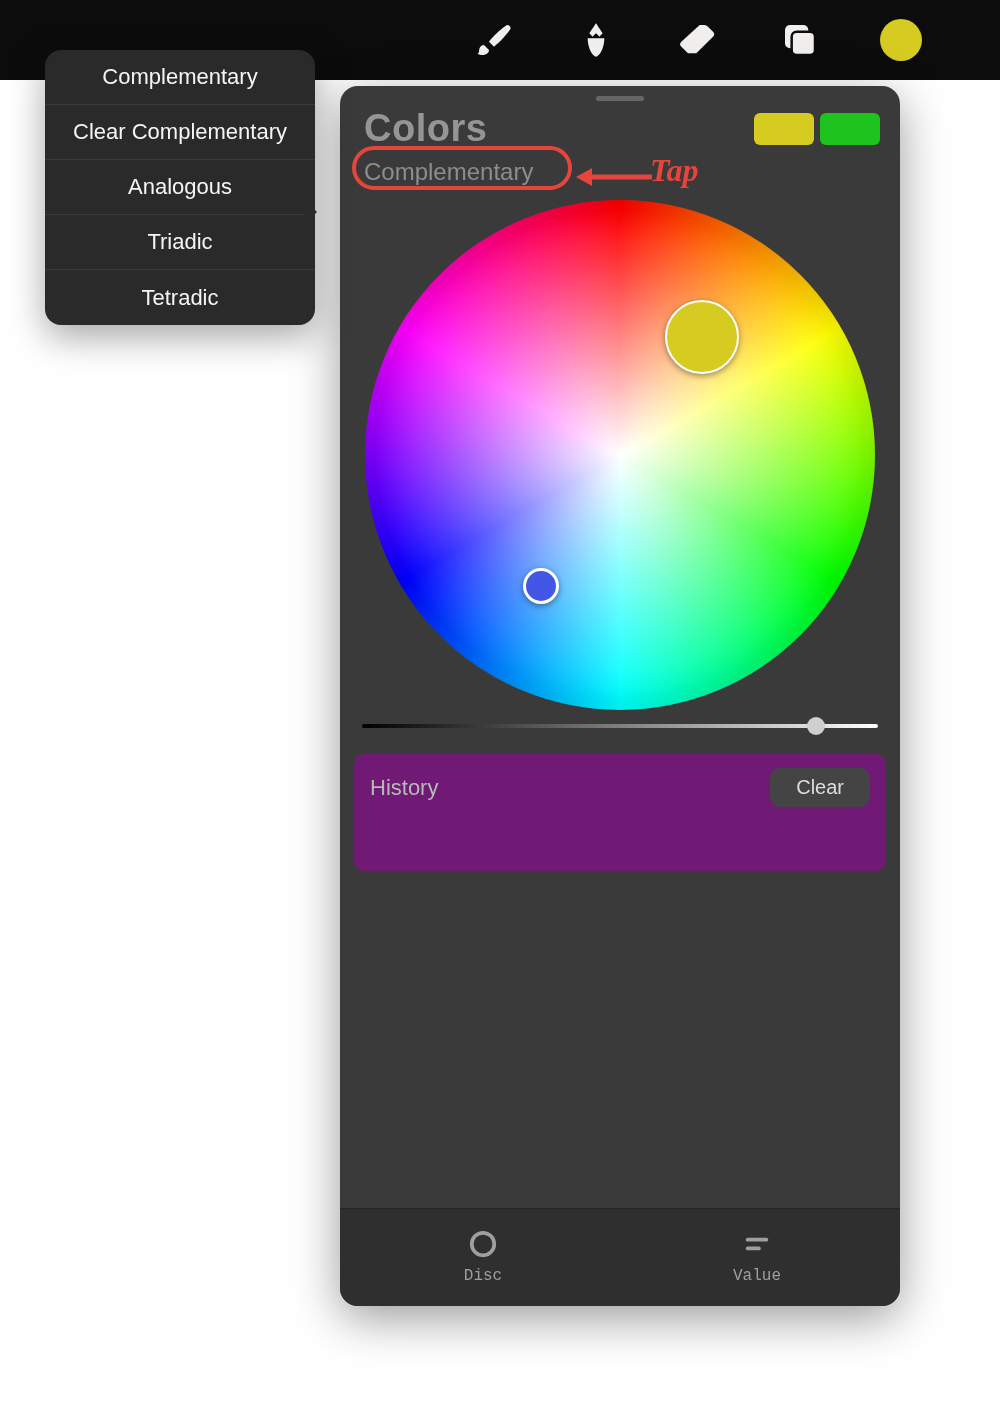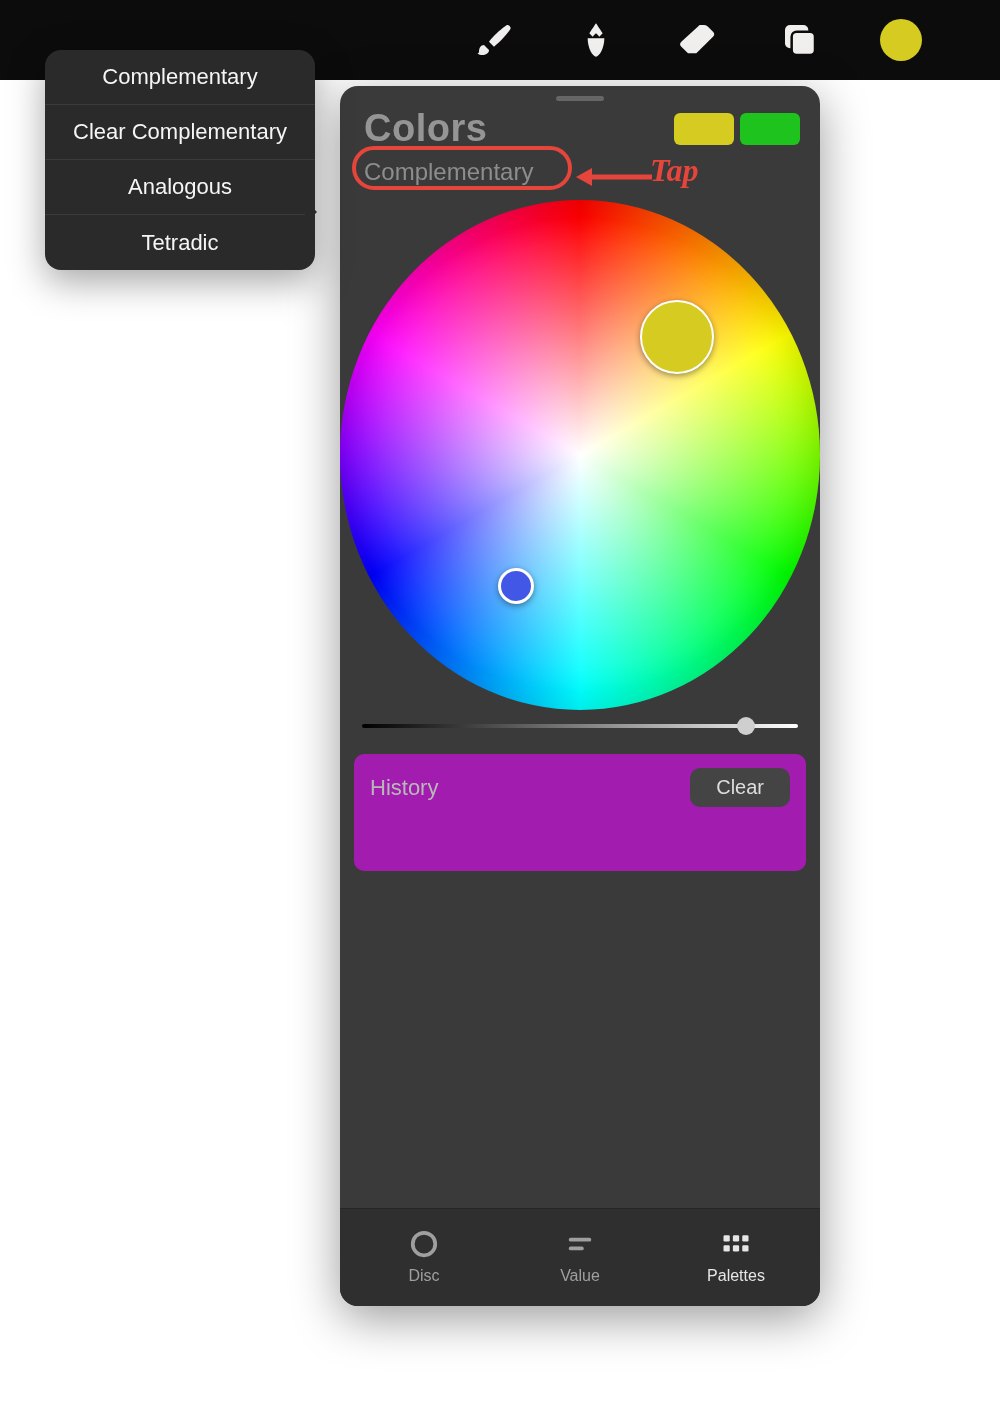--- a/index.html
+++ b/index.html
@@ -70,21 +70,21 @@
     border-bottom:1px solid #3b3b3b;
     cursor:pointer;
   }
   .dropdown-item:last-child{ border-bottom:none; }
 
   
   .colors-panel {
     position: absolute;
     top: 86px;
     left: 340px;
-    width: 480px;
+    width: 560px;
     height: 1220px;
     background: #3a3a3a;
     border-radius: 18px;
     box-shadow: 0 12px 48px rgba(0,0,0,0.4);
     display:flex; flex-direction:column;
     overflow:hidden;
     z-index:20;
   }
   .drag-handle{
     width:48px; height:5px; background:#666; border-radius:3px;
@@ -160,21 +160,21 @@
     background: linear-gradient(to right, #000 0%, #fff 100%);
   }
   .slider-thumb{
     position:absolute; top:50%; transform:translate(-50%,-50%);
     width:18px; height:18px; border-radius:50%; background:#cfcfcf;
     left:88%;
   }
 
   
   .section{
-    margin: 6px 14px; background:#a21caf; border-radius:10px;
+    margin: 6px 14px; background:#701a75; border-radius:10px;
     padding: 14px 16px 0;
   }
   .section-head{
     display:flex; align-items:center; margin-bottom:12px;
   }
   .section-title{ color:#b8b8b8; font-size:22px; flex:1; }
   .clear-btn{
     background:#444; color:#ddd; font-size:20px;
     padding:8px 26px; border-radius:10px; border:none; cursor:pointer;text-align:right;
   }
@@ -190,21 +190,21 @@
   .tabbar{
     margin-top:auto;
     height:98px;
     background:#2f2f2f;
     display:flex; justify-content:space-around; align-items:center;
     padding: 6px 6px 10px;
     border-top:1px solid #262626;
   }
   .tab{
     display:flex; flex-direction:column; align-items:center; gap:6px;
-    color:#9f9f9f; font-size:16px; cursor:pointer; width:100px;
+    color:#9f9f9f; font-size:16px; cursor:pointer; width:100px;font-family:Liberation Mono, monospace;
   }
   .tab.active{ color:#e6e6e6; }
   .tab .ico{ width:34px; height:34px; display:flex; align-items:center; justify-content:center; }
   .tab svg{ width:30px; height:30px; fill:#9f9f9f; }
   .tab.active svg{ fill:#e6e6e6; }
 </style>
 </head>
 <body>
 
 <div class="top-toolbar">
@@ -233,20 +233,21 @@
   <div class="color-chip"></div>
 </div>
 
 <div class="canvas-dark-strip"></div>
 <div class="canvas-bg"></div>
 
 <div class="dropdown">
   <div class="dropdown-item">Complementary</div>
   <div class="dropdown-item">Clear Complementary</div>
   <div class="dropdown-item">Analogous</div>
+  <div class="dropdown-item">Triadic</div>
   <div class="dropdown-item">Tetradic</div>
 </div>
 
 <div class="colors-panel">
   <div class="drag-handle"></div>
 
   <div class="panel-header">
     <div class="panel-title">Colors</div>
     <div class="swatch-row">
       <div class="swatch a"></div>
@@ -299,27 +300,14 @@
     </div>
     <div class="tab">
       <div class="ico">
         <svg viewBox="0 0 24 24">
             <rect x="3" y="7" width="18" height="3" rx="1.5"></rect>
             <rect x="3" y="14" width="12" height="3" rx="1.5"></rect>
           </svg>
       </div>
       <span>Value</span>
     </div>
-    <div class="tab active">
-      <div class="ico">
-        <svg viewBox="0 0 24 24">
-            <rect x="2" y="5" width="5" height="5" rx="1"></rect>
-            <rect x="9.5" y="5" width="5" height="5" rx="1"></rect>
-            <rect x="17" y="5" width="5" height="5" rx="1"></rect>
-            <rect x="2" y="13" width="5" height="5" rx="1"></rect>
-            <rect x="9.5" y="13" width="5" height="5" rx="1"></rect>
-            <rect x="17" y="13" width="5" height="5" rx="1"></rect>
-          </svg>
-      </div>
-      <span>Palettes</span>
-    </div>
   </div>
 </div>
 
 </body></html>

